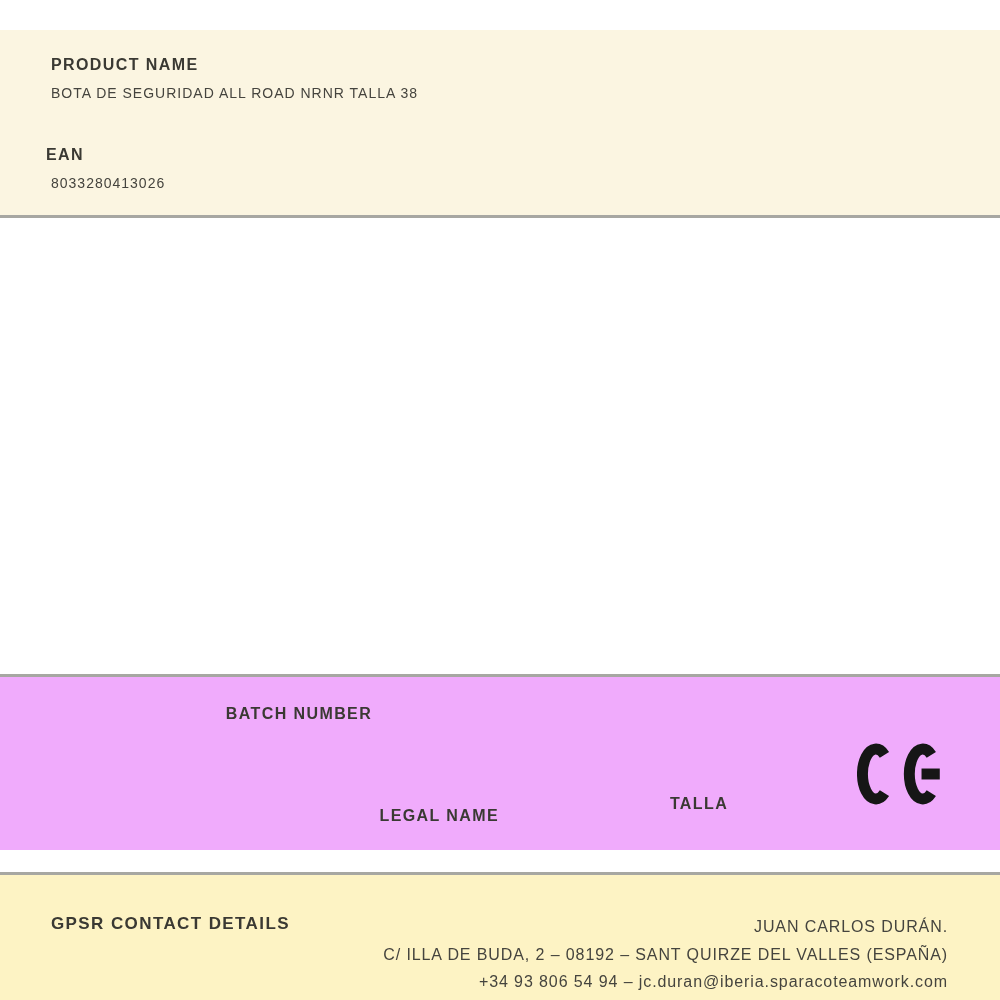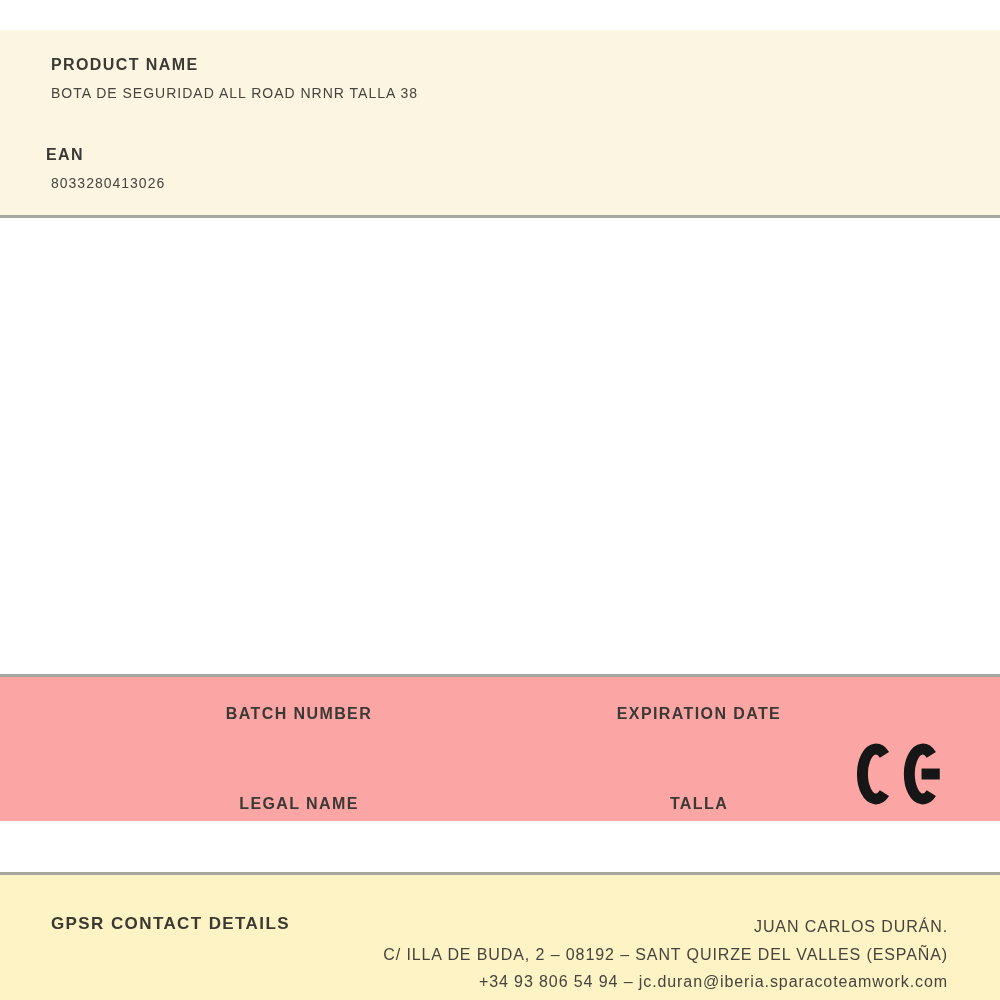--- a/index.html
+++ b/index.html
@@ -13,21 +13,21 @@
     overflow: hidden;
     margin-top: 30px;
   }
   .band {
     position: absolute;
     left: 0;
     right: 0;
   }
   .band-product { top: 0; height: 185px; background: #fbf5e1; }
   .band-blank   { top: 188px; height: 456px; background: #ffffff; }
-  .band-details { top: 647px; height: 144px; background: #fca5a5; }
+  .band-details { top: 647px; height: 173px; background: #f0abfc; }
   .band-contact { top: 845px; height: 155px; background: #fdf3c4; }
   .divider {
     position: absolute;
     left: 0;
     right: 0;
     height: 3px;
     background: #a7a7a2;
   }
   .divider-1 { top: 185px; }
   .divider-2 { top: 644px; }
@@ -52,21 +52,21 @@
   .product-name-label { left: 51px; top: 26px; }
   .product-name-value { left: 51px; top: 55px; }
   .ean-label          { left: 46px; top: 116px; }
   .ean-value          { left: 51px; top: 145px; }
 
   
   .col-left  { left: 99px;  width: 400px; text-align: center; }
   .col-right { left: 499px; width: 400px; text-align: center; }
   .batch-label      { top: 28px; }
   .expiration-label { top: 28px; }
-  .legal-label      { top: 118px; }
+  .legal-label      { top: 130px; text-align: right; }
   .legal-value      { top: 147px; }
   .origin-label     { top: 118px; }
   .origin-value     { top: 148px; }
   .ce-mark {
     position: absolute;
     left: 857px;
     top: 66px;
     width: 84px;
     height: 62px;
   }
@@ -98,21 +98,20 @@
   </section>
 
   <div class="divider divider-1"></div>
 
   <section class="band band-blank"></section>
 
   <div class="divider divider-2"></div>
 
   <section class="band band-details">
     <div class="lbl col-left batch-label">BATCH NUMBER</div>
-    <div class="lbl col-right expiration-label">EXPIRATION DATE</div>
     <div class="lbl col-left legal-label">LEGAL NAME</div>
     <div class="lbl col-right origin-label">TALLA</div>
 
     <svg class="ce-mark" viewBox="0 0 138 100" xmlns="http://www.w3.org/2000/svg" fill="none" stroke="#161616" stroke-width="18">
       <path d="M 45.1 18.6 A 22 41 0 1 0 45.1 81.4"></path>
       <path d="M 122.1 18.6 A 22 41 0 1 0 122.1 81.4"></path>
       <path d="M 106 50 L 136 50"></path>
     </svg>
   </section>
 

